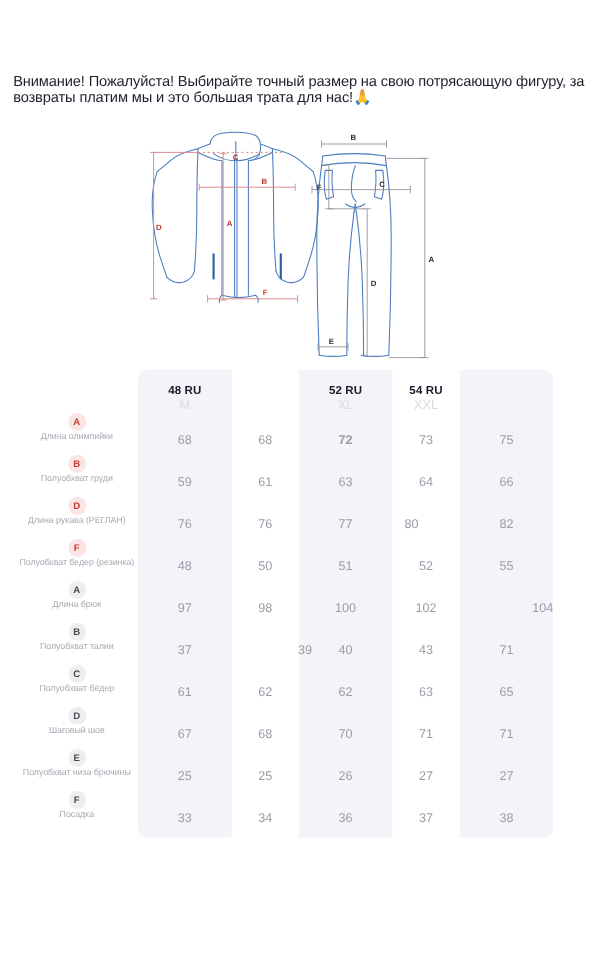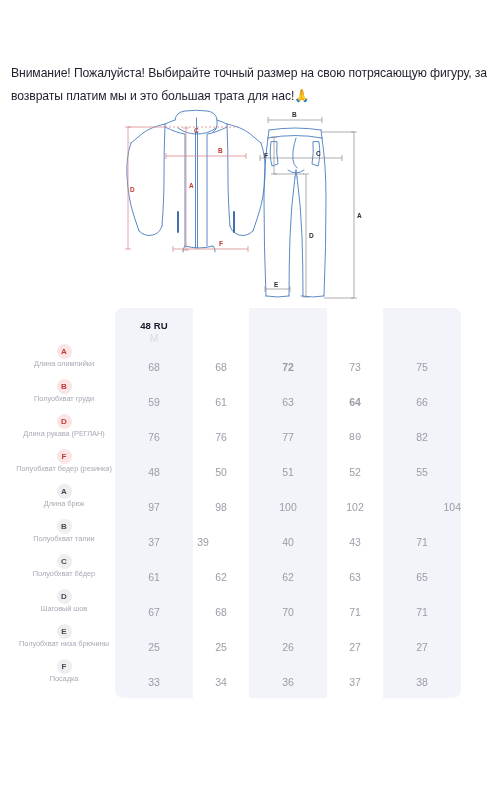--- a/index.html
+++ b/index.html
@@ -19,21 +19,21 @@
     background: #ffffff;
   }
 
   
   .notice {
     position: absolute;
     left: 11px;
     top: 62px;
     width: 478px;
     font-size: 12.2px;
-    line-height: 23px;
+    line-height: 13px;
     color: #1f1f2e;
     font-weight: 400;
     letter-spacing: -0.1px;
   }
   .notice .emoji {
     font-size: 12.5px;
   }
 
   
   .diagram {
@@ -287,20 +287,28 @@
   <div class="table">
     <div class="col-band b1"></div>
     <div class="col-band b2"></div>
     <div class="col-band b3"></div>
 
     <div class="thead">
         <div class="th" style="left: 115px;">
           <div class="ru">48 RU</div>
           <div class="intl">M</div>
         </div>
+        <div class="th" style="left: 249px;">
+          <div class="ru">52 RU</div>
+          <div class="intl">XL</div>
+        </div>
+        <div class="th" style="left: 316px;">
+          <div class="ru">54 RU</div>
+          <div class="intl">XXL</div>
+        </div>
       </div>
     <div class="rows">
         <div class="row">
           <div class="rowlabel">
             <span class="badge red">A</span>
             <span class="txt">Длина олимпийки</span>
           </div>
           <div class="cell" style="left: 115px;">68</div>
           <div class="cell" style="left: 182px;">68</div>
           <div class="cell" style="left: 249px; font-weight: bold;">72</div>
@@ -308,32 +316,32 @@
           <div class="cell" style="left: 383px;">75</div>
         </div>
         <div class="row">
           <div class="rowlabel">
             <span class="badge red">B</span>
             <span class="txt">Полуобхват груди</span>
           </div>
           <div class="cell" style="left: 115px;">59</div>
           <div class="cell" style="left: 182px;">61</div>
           <div class="cell" style="left: 249px;">63</div>
-          <div class="cell" style="left: 316px; font-weight: bold;">64</div>
+          <div class="cell" style="left: 316px;">64</div>
           <div class="cell" style="left: 383px;">66</div>
         </div>
         <div class="row">
           <div class="rowlabel">
             <span class="badge red">D</span>
             <span class="txt">Длина рукава (РЕГЛАН)</span>
           </div>
           <div class="cell" style="left: 115px;">76</div>
           <div class="cell" style="left: 182px;">76</div>
           <div class="cell" style="left: 249px;">77</div>
-          <div class="cell" style="left: 316px; font-family: Liberation Mono, monospace;">80</div>
+          <div class="cell" style="left: 304px;">80</div>
           <div class="cell" style="left: 383px;">82</div>
         </div>
         <div class="row">
           <div class="rowlabel">
             <span class="badge red">F</span>
             <span class="txt">Полуобхват бедер (резинка)</span>
           </div>
           <div class="cell" style="left: 115px;">48</div>
           <div class="cell" style="left: 182px;">50</div>
           <div class="cell" style="left: 249px;">51</div>
@@ -350,21 +358,21 @@
           <div class="cell" style="left: 249px;">100</div>
           <div class="cell" style="left: 316px;">102</div>
           <div class="cell" style="left: 383px; text-align: right;">104</div>
         </div>
         <div class="row">
           <div class="rowlabel">
             <span class="badge gray">B</span>
             <span class="txt">Полуобхват талии</span>
           </div>
           <div class="cell" style="left: 115px;">37</div>
-          <div class="cell" style="left: 164px;">39</div>
+          <div class="cell" style="left: 182px; text-align: right;">39</div>
           <div class="cell" style="left: 249px;">40</div>
           <div class="cell" style="left: 316px;">43</div>
           <div class="cell" style="left: 383px;">71</div>
         </div>
         <div class="row">
           <div class="rowlabel">
             <span class="badge gray">C</span>
             <span class="txt">Полуобхват бёдер</span>
           </div>
           <div class="cell" style="left: 115px;">61</div>

